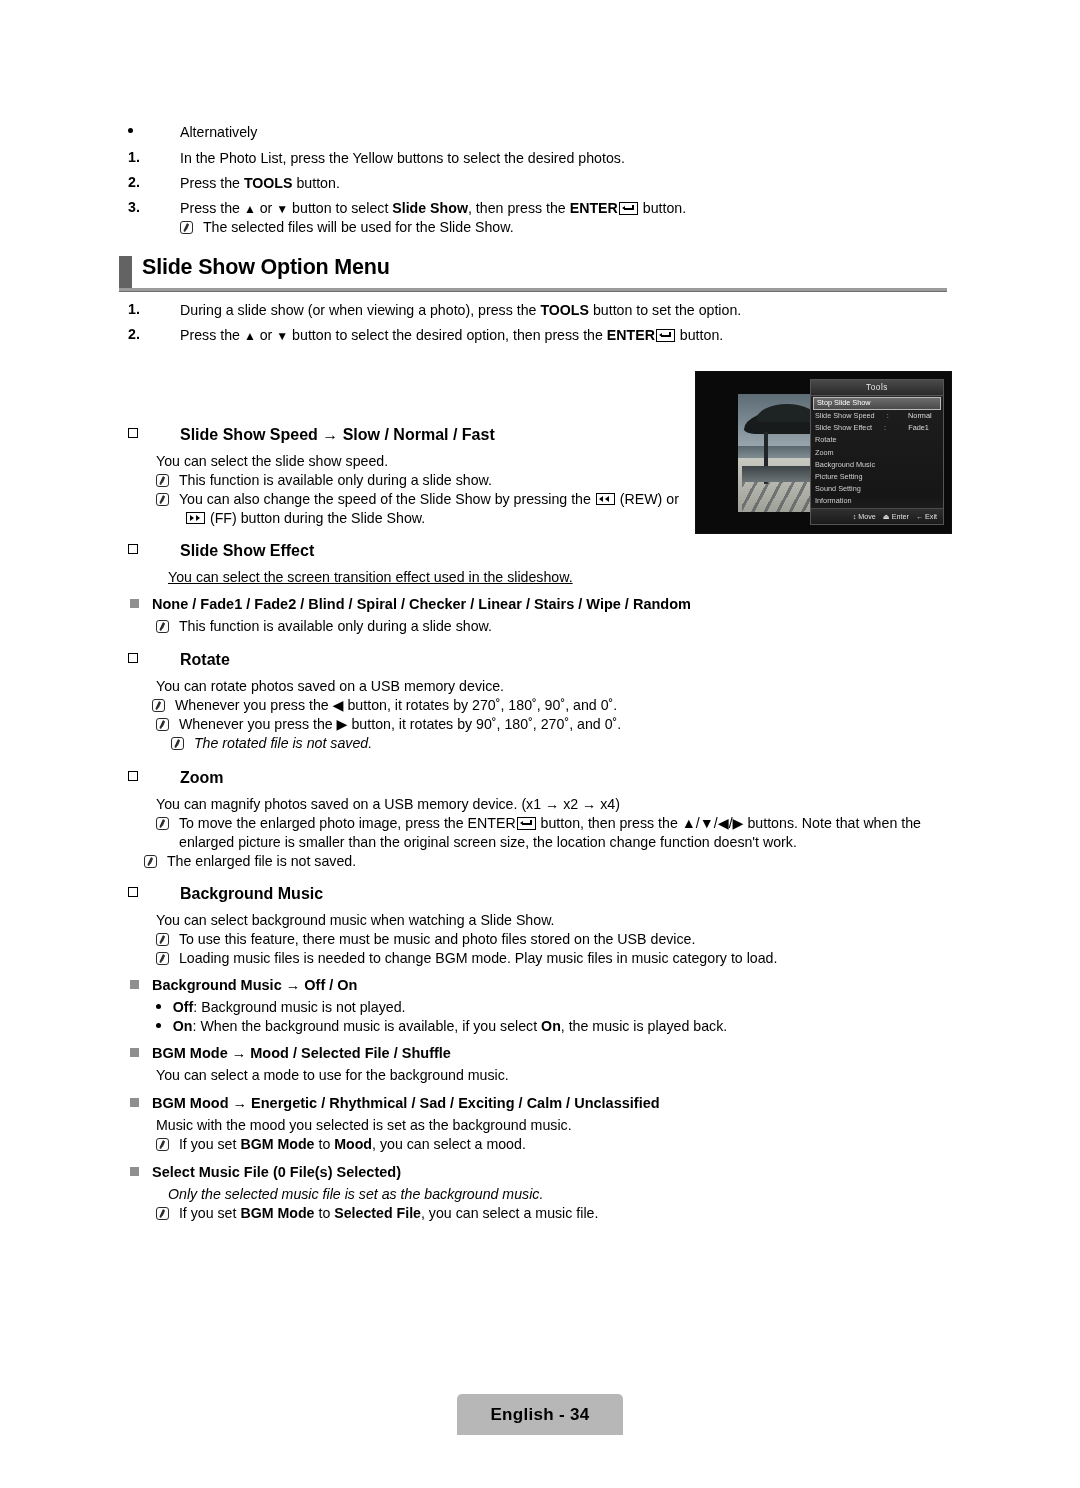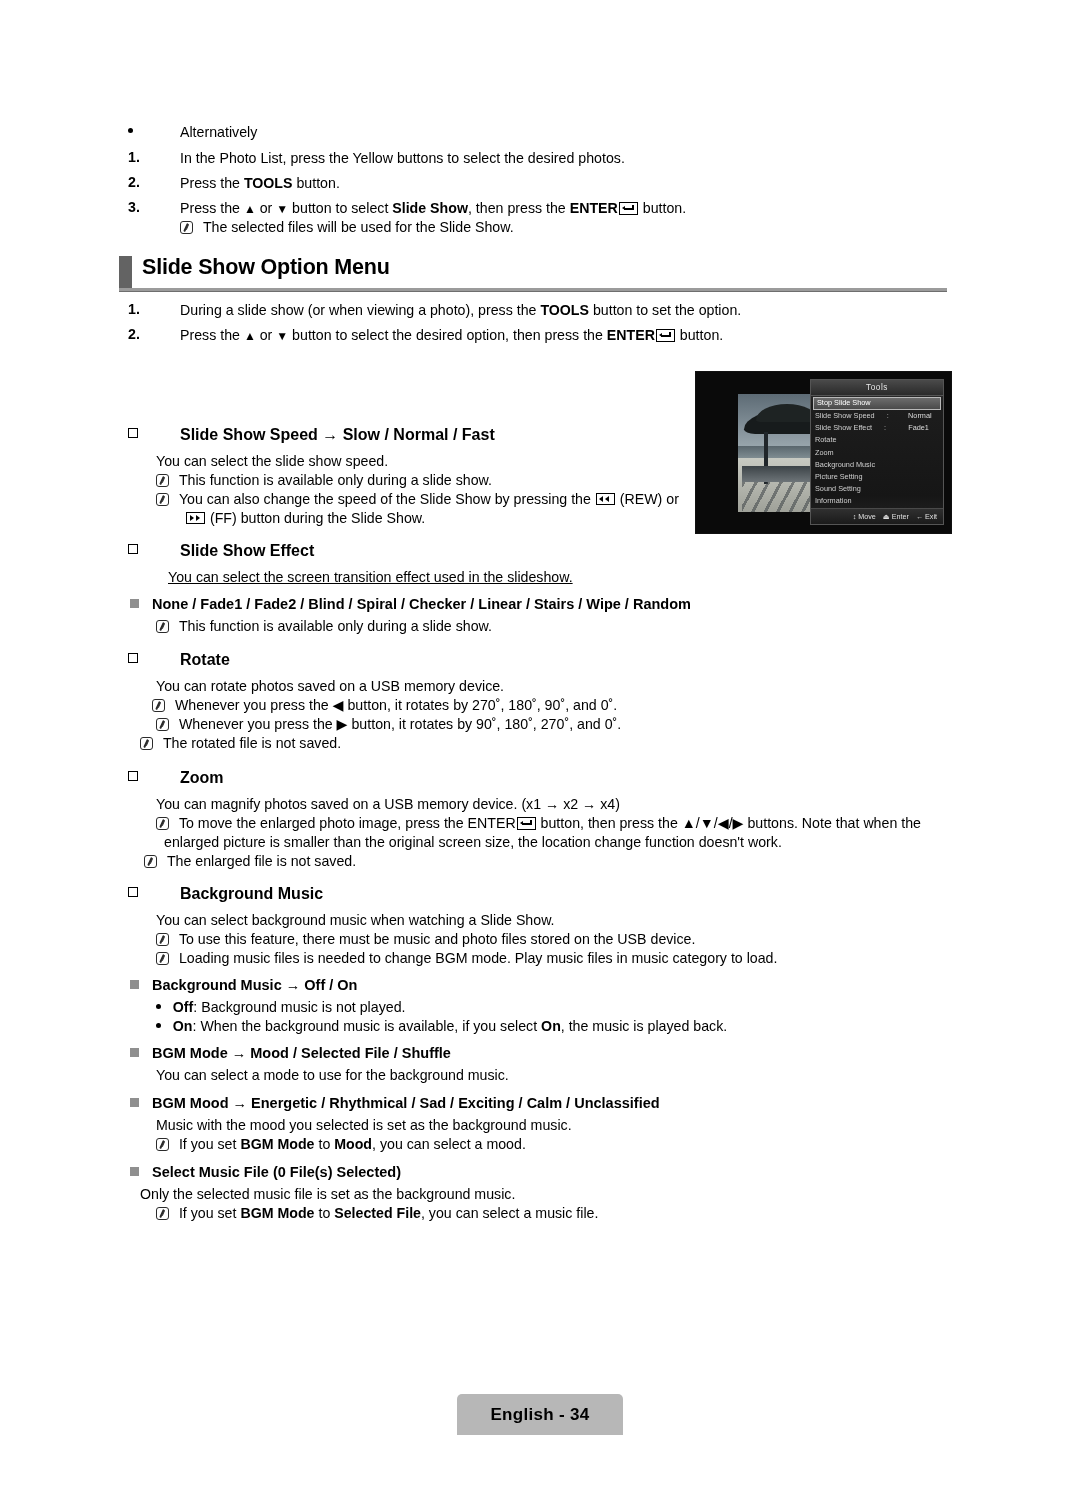--- a/index.html
+++ b/index.html
@@ -446,31 +446,31 @@
   </div>
 
   <div class="blk" style="left:128px; top:650px;">
     <div class="row" style="height:27px;">
       <span class="marker"><span class="sqo"></span></span>
       <span class="rowtext b" style="font-size:16px;">Rotate</span>
     </div>
     <div class="t" style="margin-left:28px;">You can rotate photos saved on a USB memory device.</div>
     <div class="t" style="margin-left:24px;"><span class="note"><i></i></span>&nbsp;&nbsp;<span>Whenever you press the ◀ button, it rotates by 270˚, 180˚, 90˚, and 0˚.</span></div>
     <div class="t" style="margin-left:28px;"><span class="note"><i></i></span>&nbsp;&nbsp;<span>Whenever you press the ▶ button, it rotates by 90˚, 180˚, 270˚, and 0˚.</span></div>
-    <div class="t" style="margin-left:12px;"><span class="note"><i></i></span>&nbsp;&nbsp;<span>The rotated file is not saved.</span></div>
+    <div class="t" style="margin-left:43px;font-style:italic;"><span class="note"><i></i></span>&nbsp;&nbsp;<span>The rotated file is not saved.</span></div>
   </div>
 
   <div class="blk" style="left:128px; top:768px;">
     <div class="row" style="height:27px;">
       <span class="marker"><span class="sqo"></span></span>
       <span class="rowtext b" style="font-size:16px;">Zoom</span>
     </div>
     <div class="t" style="margin-left:28px;">You can magnify photos saved on a USB memory device. (x1 → x2 → x4)</div>
     <div class="t" style="margin-left:28px;"><span class="note"><i></i></span>&nbsp;&nbsp;<span>To move the enlarged photo image, press the ENTER</span><span class="kenter"><u></u></span><span> button, then press the ▲/▼/◀/▶ buttons. Note that when the</span></div>
-    <div class="t" style="margin-left:36px;">enlarged picture is smaller than the original screen size, the location change function doesn't work.</div>
+    <div class="t" style="margin-left:51px;">enlarged picture is smaller than the original screen size, the location change function doesn't work.</div>
     <div class="t" style="margin-left:16px;"><span class="note"><i></i></span>&nbsp;&nbsp;<span>The enlarged file is not saved.</span></div>
   </div>
 
   <div class="blk" style="left:128px; top:884px;">
     <div class="row" style="height:27px;">
       <span class="marker"><span class="sqo"></span></span>
       <span class="rowtext b" style="font-size:16px;">Background Music</span>
     </div>
     <div class="t" style="margin-left:28px;">You can select background music when watching a Slide Show.</div>
     <div class="t" style="margin-left:28px;"><span class="note"><i></i></span>&nbsp;&nbsp;<span>To use this feature, there must be music and photo files stored on the USB device.</span></div>
@@ -501,21 +501,21 @@
       <span class="rowtext b" style="margin-left:24px; font-size:14.5px;">BGM Mode → Mood / Selected File / Shuffle</span>
     </div>
     <div class="t" style="margin-left:28px;">You can select a mode to use for the background music.</div>
   </div>
 
   <div class="blk" style="left:128px; top:1163px;">
     <div class="row" style="height:22px;">
       <span class="marker" style="left:2px;"><span class="sqf"></span></span>
       <span class="rowtext b" style="margin-left:24px; font-size:14.5px;">Select Music File (0 File(s) Selected)</span>
     </div>
-    <div class="t" style="margin-left:12px;">Only the selected music file is set as the background music.</div>
+    <div class="t" style="margin-left:40px;font-style:italic;">Only the selected music file is set as the background music.</div>
     <div class="t" style="margin-left:28px;"><span class="note"><i></i></span>&nbsp;&nbsp;If you set <b>BGM Mode</b> to <b>Selected File</b>, you can select a music file.</div>
   </div>
 
   <div class="footer">
     <span>English - 34</span>
   </div>
 
 </div>
 
 </body></html>

